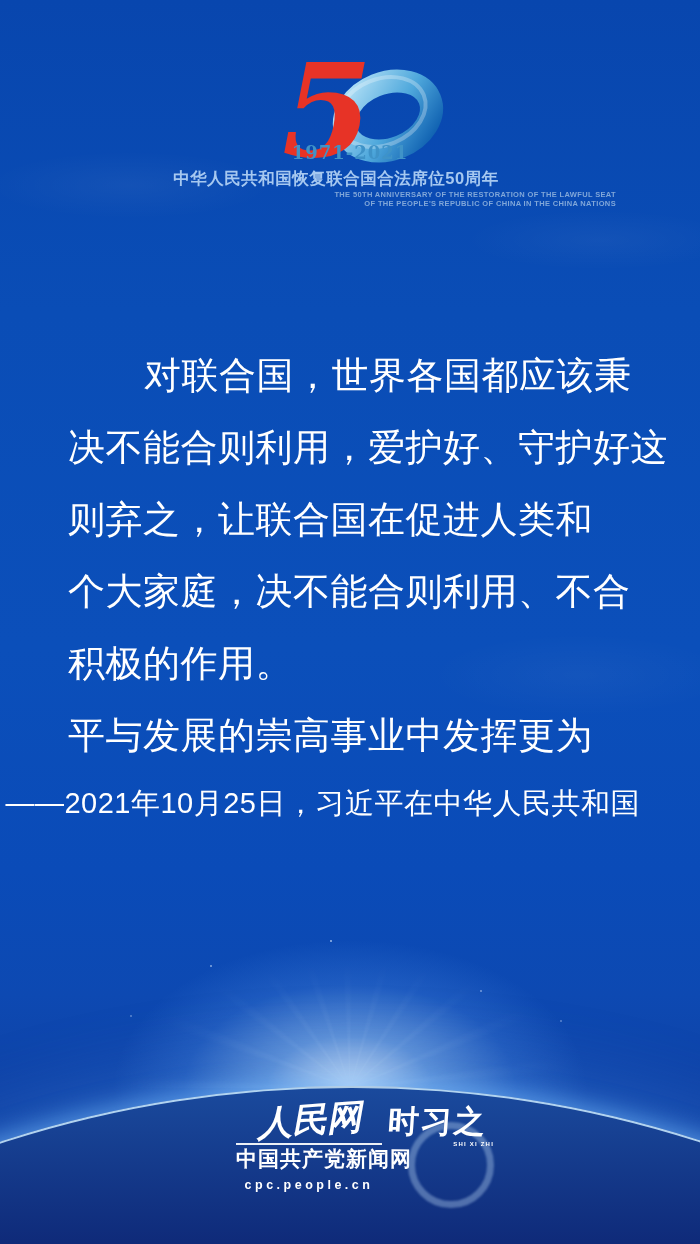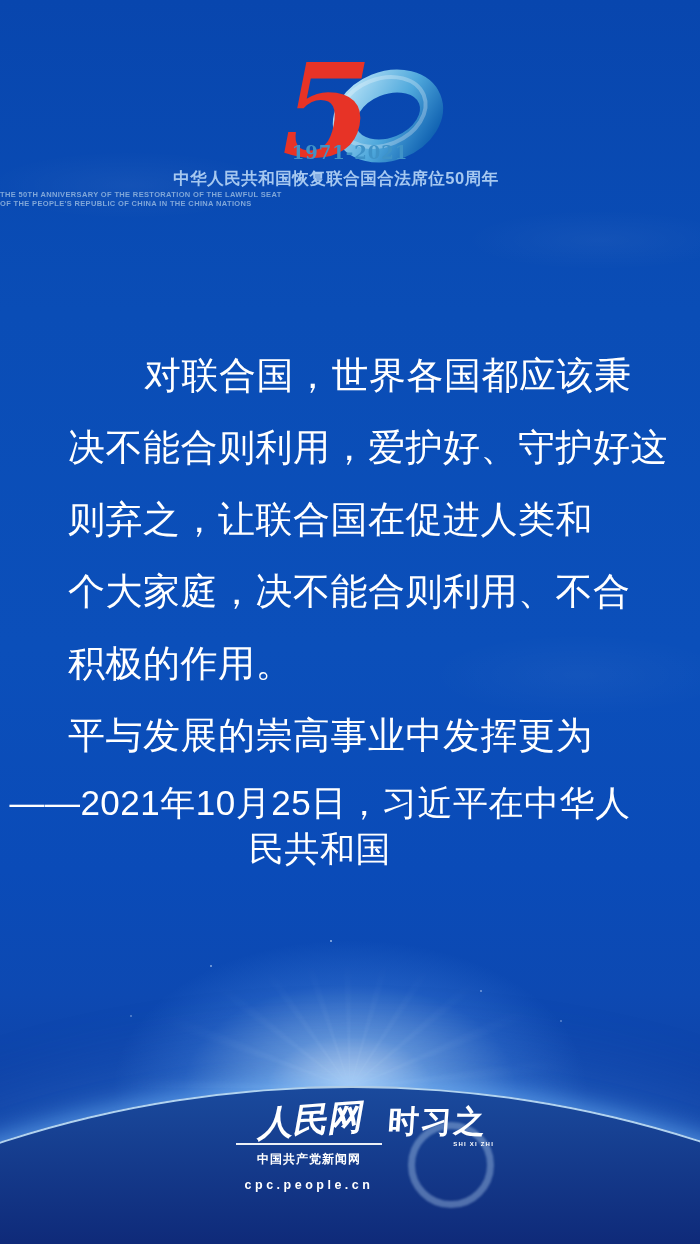--- a/index.html
+++ b/index.html
@@ -46,43 +46,43 @@
   .years{
     position:absolute;left:0;top:142px;width:700px;text-align:center;
     color:#3f93c8;font-family:"DejaVu Serif","Liberation Serif",serif;
     font-weight:bold;font-size:18px;letter-spacing:1px;
   }
   .title-cn{
     position:absolute;left:0;top:168px;width:672px;text-align:center;
     color:#a6c8f0;font-size:16.5px;font-weight:600;letter-spacing:0.5px;
   }
   .title-en{
-    position:absolute;left:0;top:191px;width:616px;text-align:left;
+    position:absolute;left:0;top:191px;width:616px;text-align:right;
     color:#80a7d9;font-size:7.5px;font-weight:bold;letter-spacing:0.35px;line-height:8.5px;
   }
 
   
   .quote{
     position:absolute;left:68px;top:340px;width:570px;
     color:#ffffff;font-size:37px;font-weight:400;line-height:72px;letter-spacing:0.5px;
   }
   .quote .line{white-space:nowrap;}
   .quote .line.first{padding-left:76px;}
 
   
   .attrib{
-    position:absolute;left:0;right:60px;top:780px;text-align:center;
-    color:#ffffff;font-size:35px;font-weight:500;line-height:46px;letter-spacing:0.5px;
+    position:absolute;left:0;right:60px;top:780px;text-align:right;
+    color:#ffffff;font-size:29px;font-weight:500;line-height:46px;letter-spacing:0.5px;
   }
 
   
   .pd-block{position:absolute;left:236px;top:1100px;width:146px;text-align:center;color:#fff;}
   .pd-script{font-size:35px;font-weight:bold;font-style:italic;transform:rotate(-4deg);line-height:40px;}
   .pd-line{height:2px;background:rgba(255,255,255,0.92);margin:3px 0 5px;}
-  .pd-site{font-size:12px;font-weight:800;letter-spacing:1px;white-space:nowrap;line-height:18px;}
+  .pd-site{font-size:21px;font-weight:800;letter-spacing:1px;white-space:nowrap;line-height:18px;}
   .pd-domain{font-size:12.5px;font-weight:700;letter-spacing:3.5px;margin-top:10px;white-space:nowrap;}
 
   .sxz-block{position:absolute;left:388px;top:1104px;width:112px;color:#fff;}
   .sxz-ring{position:absolute;left:20px;top:18px;width:72px;height:72px;border:7px solid rgba(185,212,242,0.38);border-radius:50%;filter:blur(1px);}
   .sxz-text{position:relative;font-size:31px;font-weight:900;transform:skewX(-4deg);letter-spacing:2px;white-space:nowrap;line-height:36px;}
   .sxz-sub{position:relative;text-align:right;font-size:6px;letter-spacing:1.2px;margin-top:1px;margin-right:6px;font-weight:bold;}
 </style>
 </head>
 <body>
 

